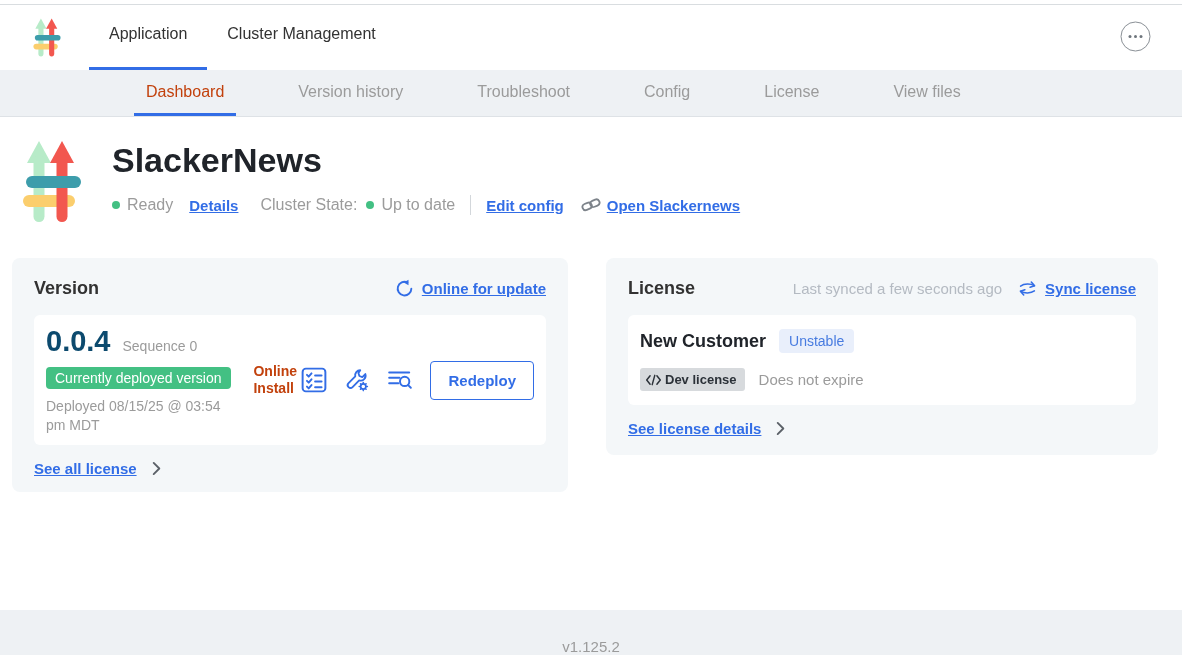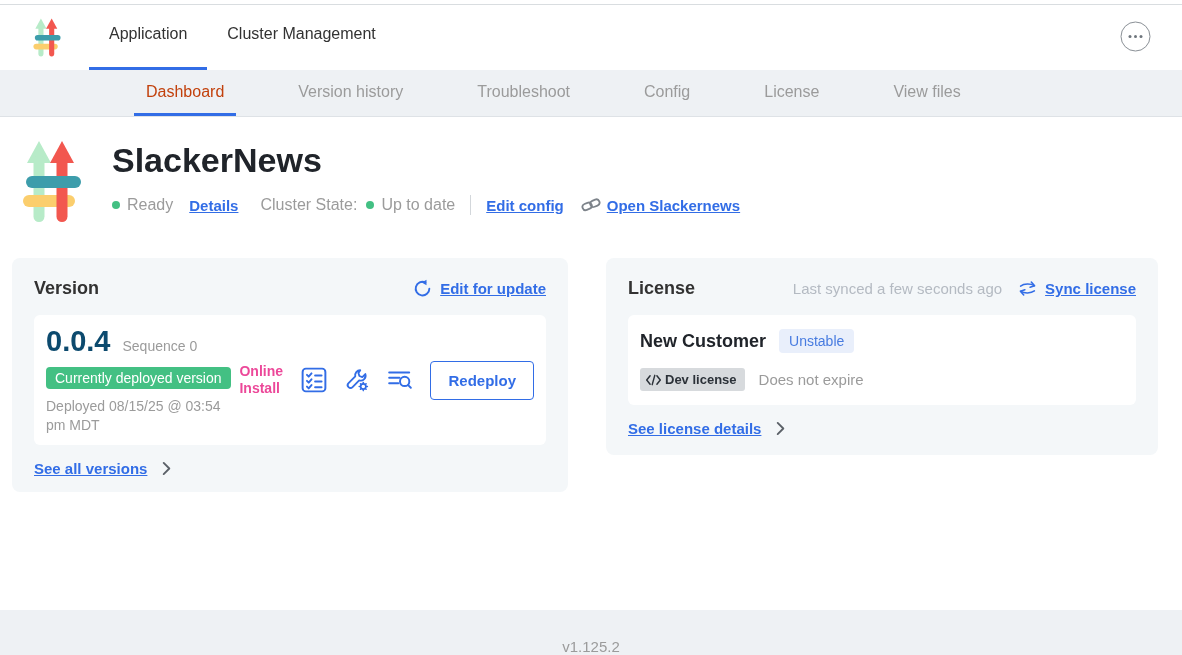--- a/index.html
+++ b/index.html
@@ -53,21 +53,21 @@
 
   .inner-card { background:#fff; border-radius:6px; margin-top:16px; padding:14px 12px; }
   .ver-inner { height:130px; display:flex; align-items:center; justify-content:space-between; }
   .ver-left { width:212px; }
   .ver-row1 { display:flex; align-items:baseline; gap:12px; }
   .ver-num { font-size:29px; font-weight:700; color:#0c4a6e; }
   .muted { font-size:14px; color:#9b9b9b; }
   .deployed-badge { display:inline-block; margin-top:9px; background:#43c083; color:#fff; font-size:14px; padding:3px 9px; border-radius:4px; }
   .deployed-at { margin-top:8px; font-size:14px; color:#9b9b9b; line-height:1.35; width:186px; }
   .ver-right { display:flex; align-items:center; }
-  .install-type { font-size:14px; font-weight:700; color:#ec4899; width:48px; line-height:1.2; margin-right:14px; }
+  .install-type { font-size:14px; font-weight:700; color:#c2410c; width:48px; line-height:1.2; }
   .ver-ico { width:26px; height:26px; color:#326de6; margin-right:17px; cursor:pointer; flex-shrink:0; }
   .redeploy-btn { background:#fff; border:1px solid #326de6; color:#326de6; font-weight:700; font-size:15px; padding:10px 17px; border-radius:4px; cursor:pointer; font-family:inherit; }
 
   .see-link-row { margin-top:15px; display:flex; align-items:center; gap:14px; }
   .see-link-row .lnk { font-size:15px; }
   .chev { width:11px; height:15px; color:#5b6168; }
 
   .lic-inner { }
   .lic-row1 { display:flex; align-items:center; gap:13px; }
   .customer { font-size:18px; font-weight:700; color:#20242a; }
@@ -159,21 +159,21 @@
     </div>
 
     <section class="card version-card">
       <div class="card-head">
         <div class="card-title">Version</div>
         <a class="icon-link">
           <svg class="ico" viewBox="0 0 20 20">
             <path d="M13 3.6 A7.2 7.2 0 1 0 17.2 10.2" fill="none" stroke="currentColor" stroke-width="2" stroke-linecap="round"></path>
             <path d="M14.2 0.9 L14.2 6.6 L9.2 3.7 Z" fill="currentColor"></path>
           </svg>
-          <span>Edit for update</span>
+          <span>Online for update</span>
         </a>
       </div>
 
       <div class="inner-card ver-inner">
         <div class="ver-left">
           <div class="ver-row1">
             <span class="ver-num">0.0.4</span>
             <span class="muted">Sequence 0</span>
           </div>
           <span class="deployed-badge">Currently deployed version</span>
@@ -213,21 +213,21 @@
               <line x1="2" y1="15" x2="10.5" y2="15"></line>
               <circle cx="16.3" cy="13.3" r="4.3"></circle>
               <line x1="19.5" y1="16.7" x2="22" y2="19.2"></line>
             </g>
           </svg>
           <button class="redeploy-btn">Redeploy</button>
         </div>
       </div>
 
       <div class="see-link-row">
-        <a class="lnk">See all versions</a>
+        <a class="lnk">See all license</a>
         <svg class="chev" viewBox="0 0 10 16">
           <path d="M2 2 L8 8 L2 14" fill="none" stroke="currentColor" stroke-width="2" stroke-linecap="round" stroke-linejoin="round"></path>
         </svg>
       </div>
     </section>
 
     <section class="card license-card">
       <div class="card-head">
         <div class="card-title">License</div>
         <div class="head-right">

